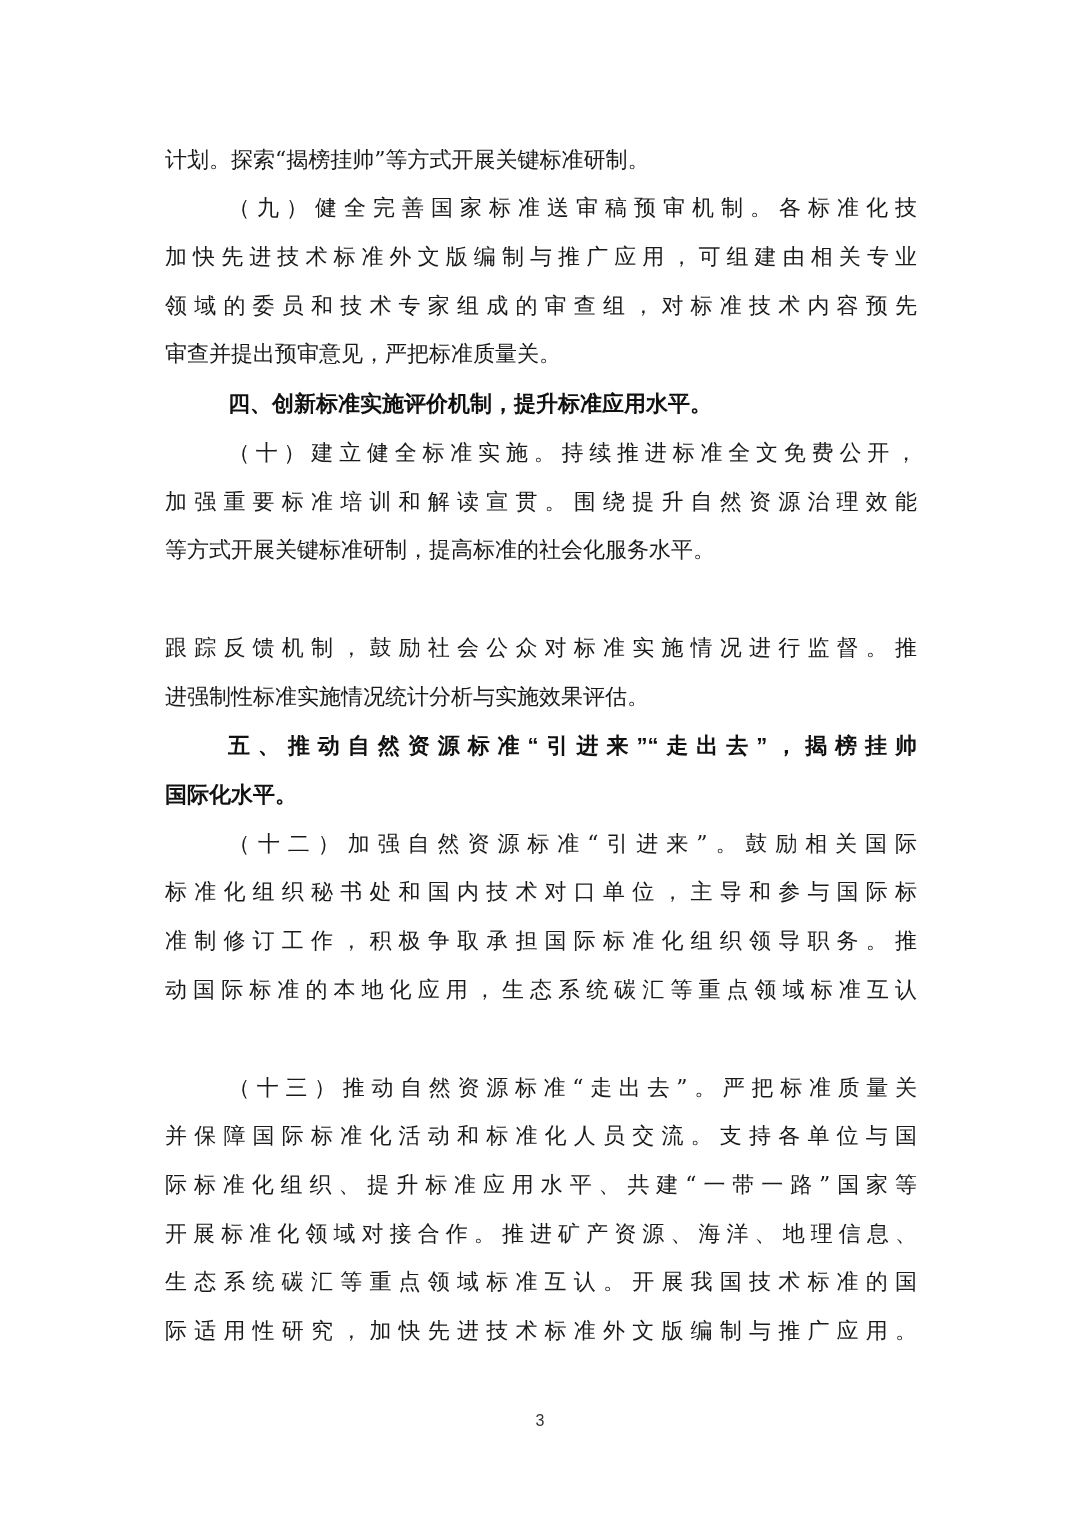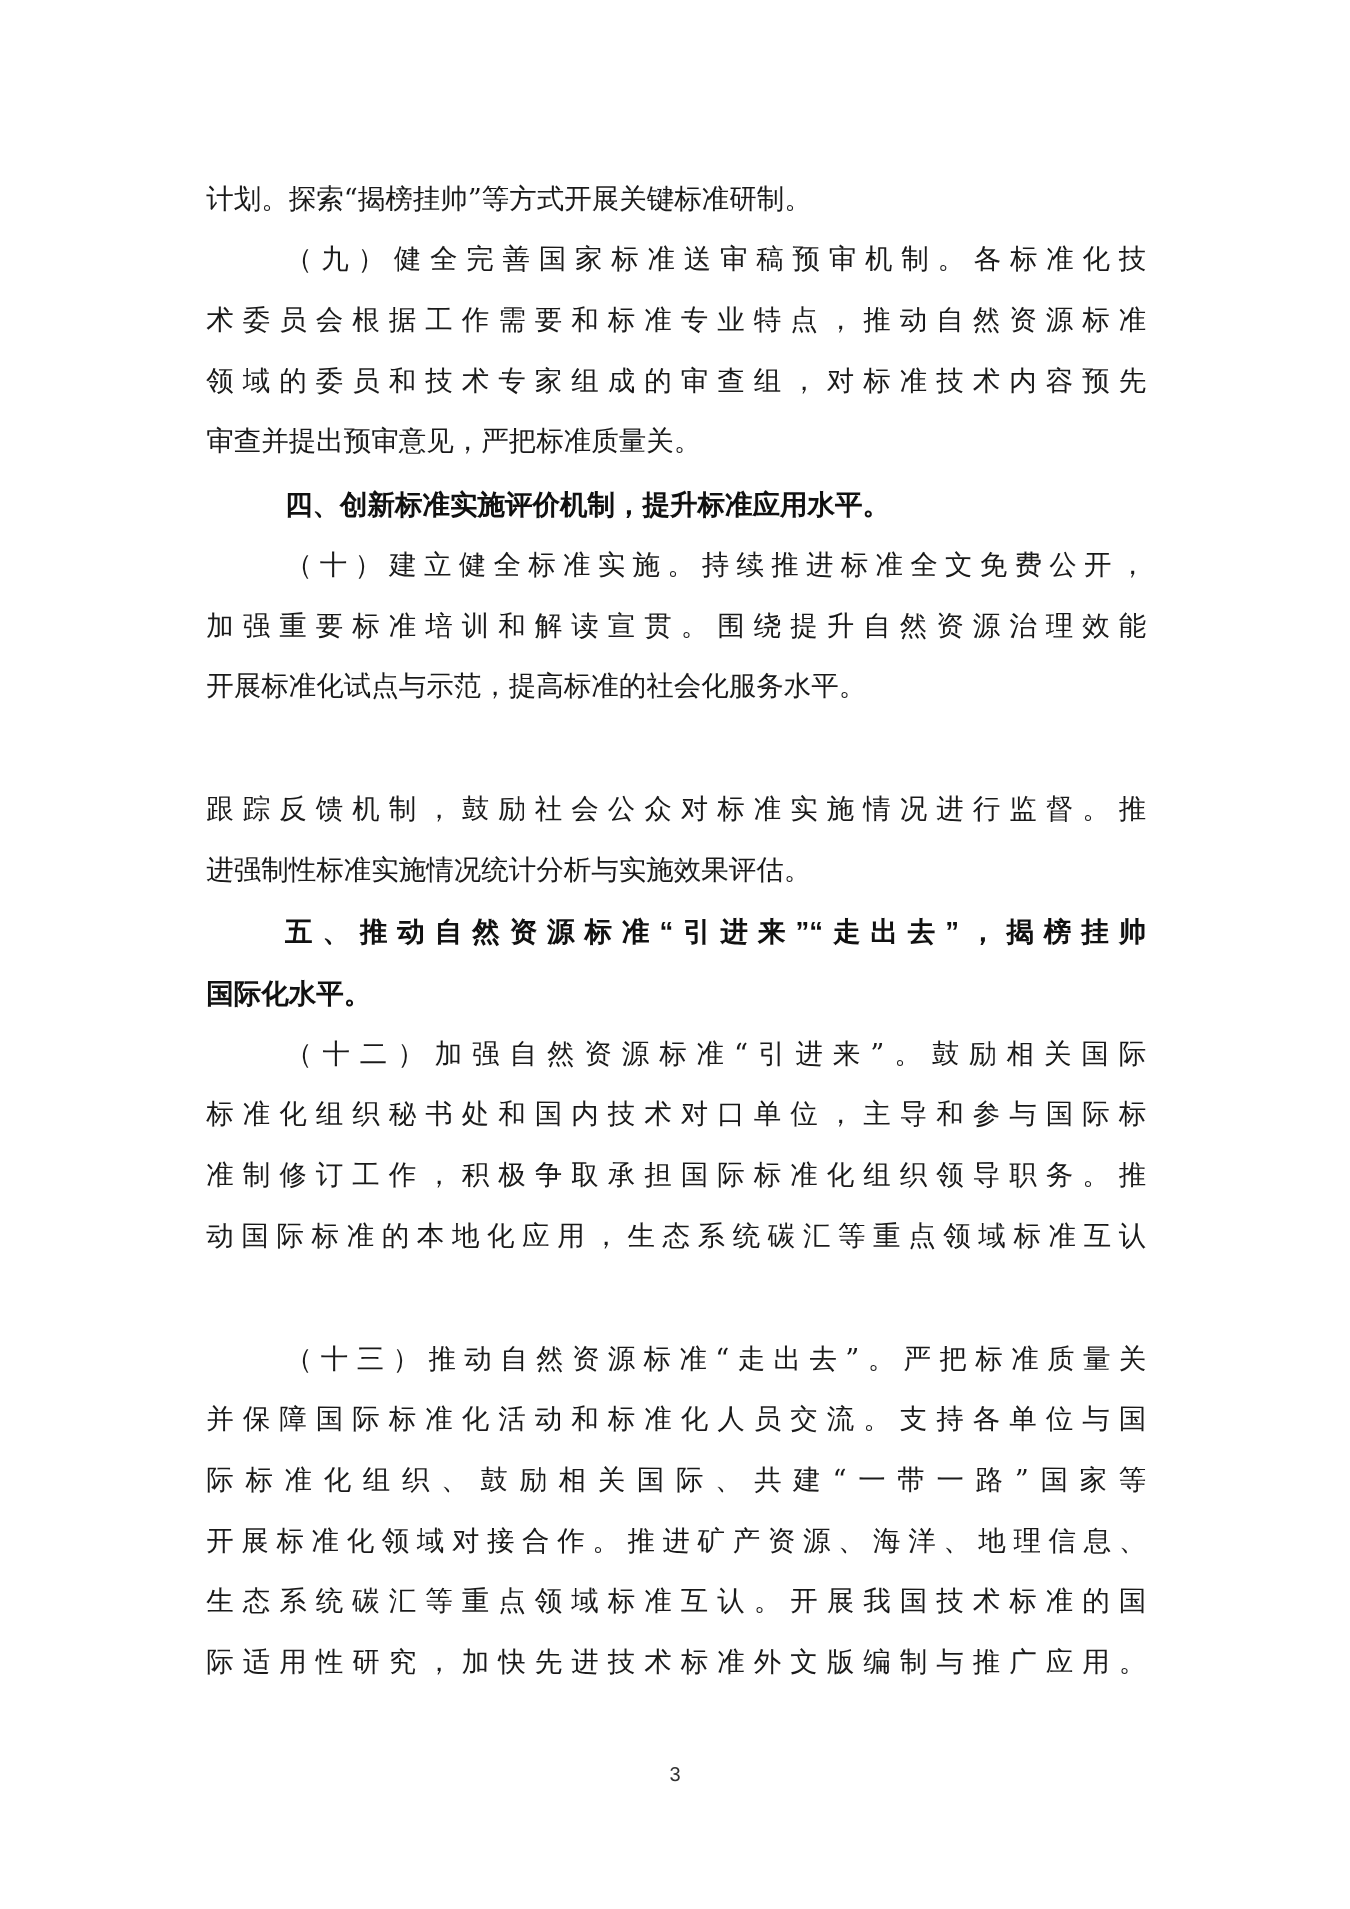--- a/index.html
+++ b/index.html
@@ -14,36 +14,36 @@
   .heading { font-family: Liberation Sans, sans-serif; font-weight: bold; color: #111; }
   .pagenum { position: absolute; left: 0; width: 1080px; top: 1412px; text-align: center;
              font-family: "Liberation Sans", sans-serif; font-size: 16px; color: #333; }
 </style>
 </head>
 <body>
 
 <div class="page">
   <div class="line last" style="top:140px">计划。探索“揭榜挂帅”等方式开展关键标准研制。</div>
   <div class="line indent" style="top:188px">（九）健全完善国家标准送审稿预审机制。各标准化技</div>
-  <div class="line" style="top:237px">术委员会根据工作需要和标准专业特点，推动自然资源标准</div>
+  <div class="line" style="top:237px">加快先进技术标准外文版编制与推广应用，可组建由相关专业</div>
   <div class="line" style="top:286px">领域的委员和技术专家组成的审查组，对标准技术内容预先</div>
   <div class="line last" style="top:334px">审查并提出预审意见，严把标准质量关。</div>
   <div class="line indent last heading" style="top:384px">四、创新标准实施评价机制，提升标准应用水平。</div>
   <div class="line indent" style="top:433px">（十）建立健全标准实施。持续推进标准全文免费公开，</div>
   <div class="line" style="top:482px">加强重要标准培训和解读宣贯。围绕提升自然资源治理效能</div>
-  <div class="line last" style="top:530px">开展标准化试点与示范，提高标准的社会化服务水平。</div>
+  <div class="line last" style="top:530px">等方式开展关键标准研制，提高标准的社会化服务水平。</div>
   <div class="line" style="top:628px">跟踪反馈机制，鼓励社会公众对标准实施情况进行监督。推</div>
   <div class="line last" style="top:677px">进强制性标准实施情况统计分析与实施效果评估。</div>
   <div class="line indent heading" style="top:726px">五、推动自然资源标准“引进来”“走出去”，揭榜挂帅</div>
   <div class="line last heading" style="top:775px">国际化水平。</div>
   <div class="line indent" style="top:824px">（十二）加强自然资源标准“引进来”。鼓励相关国际</div>
   <div class="line" style="top:872px">标准化组织秘书处和国内技术对口单位，主导和参与国际标</div>
   <div class="line" style="top:921px">准制修订工作，积极争取承担国际标准化组织领导职务。推</div>
   <div class="line" style="top:970px">动国际标准的本地化应用，生态系统碳汇等重点领域标准互认</div>
   <div class="line indent" style="top:1068px">（十三）推动自然资源标准“走出去”。严把标准质量关</div>
   <div class="line" style="top:1116px">并保障国际标准化活动和标准化人员交流。支持各单位与国</div>
-  <div class="line" style="top:1165px">际标准化组织、鼓励相关国际、共建“一带一路”国家等</div>
+  <div class="line" style="top:1165px">际标准化组织、提升标准应用水平、共建“一带一路”国家等</div>
   <div class="line" style="top:1214px">开展标准化领域对接合作。推进矿产资源、海洋、地理信息、</div>
   <div class="line" style="top:1262px">生态系统碳汇等重点领域标准互认。开展我国技术标准的国</div>
   <div class="line" style="top:1311px">际适用性研究，加快先进技术标准外文版编制与推广应用。</div>
 
   <div class="pagenum">3</div>
 </div>
 
 </body></html>

